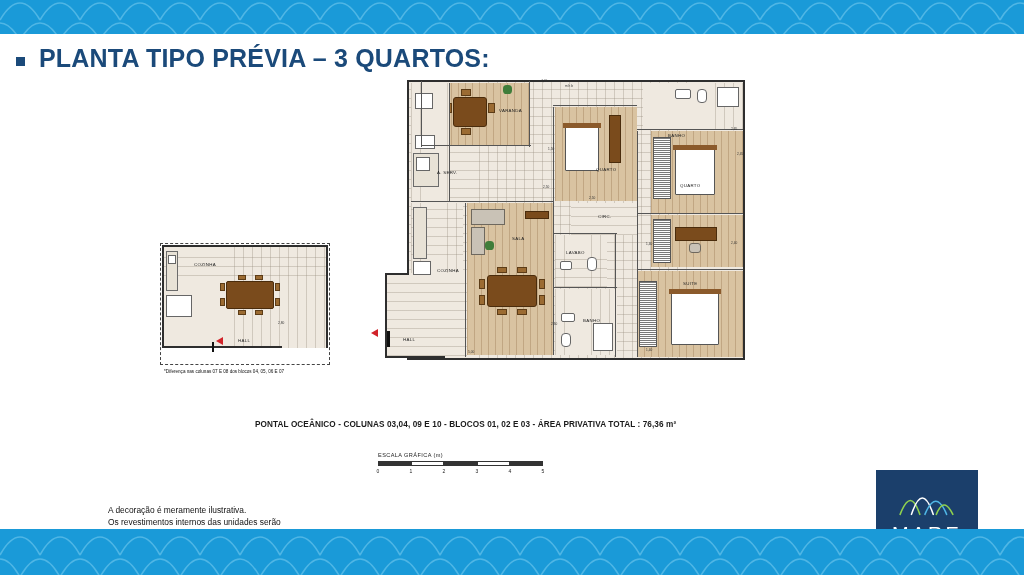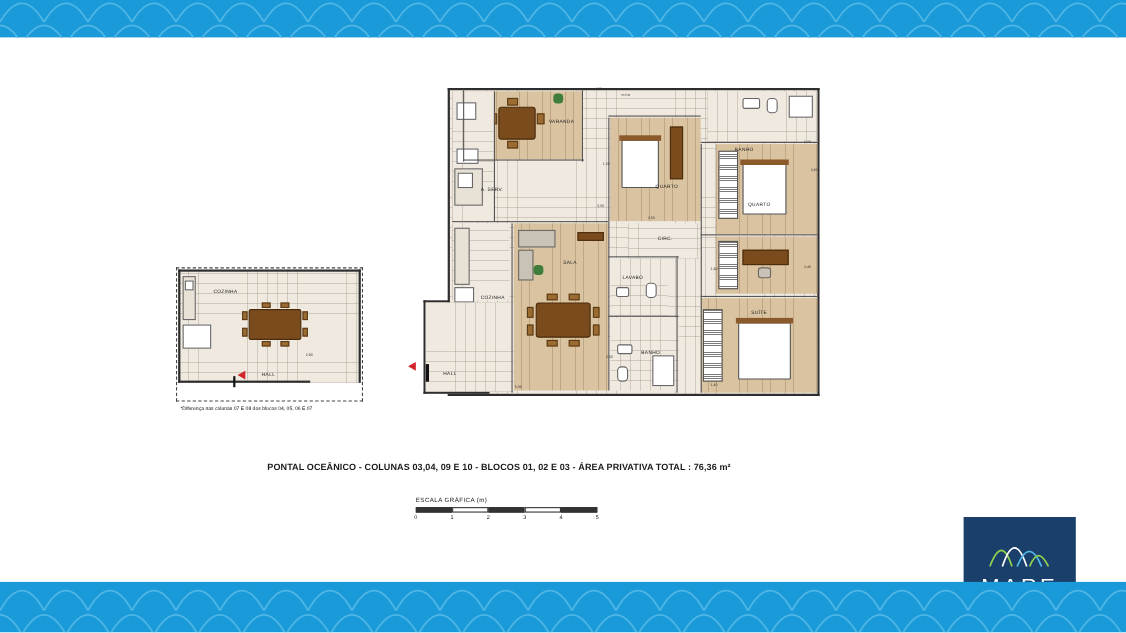--- a/index.html
+++ b/index.html
@@ -107,21 +107,21 @@
     width: 0; height: 0;
     border-top: 4px solid transparent;
     border-bottom: 4px solid transparent;
     border-right: 7px solid #d1232a;
   }
   .blackstub { position: absolute; background: #111; }
 
   
   .captions {
     position: absolute;
-    left: 243px; top: 418px;
+    left: 255px; top: 418px;
     font-size: 8.2px;
     font-weight: bold;
     color: #1a1a1a;
     line-height: 13px;
     letter-spacing: .1px;
   }
   .scale-block {
     position: absolute;
     left: 378px; top: 452px;
   }
@@ -176,20 +176,24 @@
 
   <div class="band band-top">
     <svg viewBox="0 0 1024 34" preserveAspectRatio="none">
       <g fill="none" stroke="#4fb6e5" stroke-width="1.6">
         <path d="M-20 40 q20 -34 40 0 M20 40 q20 -34 40 0 M60 40 q20 -34 40 0 M100 40 q20 -34 40 0 M140 40 q20 -34 40 0 M180 40 q20 -34 40 0 M220 40 q20 -34 40 0 M260 40 q20 -34 40 0 M300 40 q20 -34 40 0 M340 40 q20 -34 40 0 M380 40 q20 -34 40 0 M420 40 q20 -34 40 0 M460 40 q20 -34 40 0 M500 40 q20 -34 40 0 M540 40 q20 -34 40 0 M580 40 q20 -34 40 0 M620 40 q20 -34 40 0 M660 40 q20 -34 40 0 M700 40 q20 -34 40 0 M740 40 q20 -34 40 0 M780 40 q20 -34 40 0 M820 40 q20 -34 40 0 M860 40 q20 -34 40 0 M900 40 q20 -34 40 0 M940 40 q20 -34 40 0 M980 40 q20 -34 40 0"></path>
         <path d="M-40 20 q20 -34 40 0 M0 20 q20 -34 40 0 M40 20 q20 -34 40 0 M80 20 q20 -34 40 0 M120 20 q20 -34 40 0 M160 20 q20 -34 40 0 M200 20 q20 -34 40 0 M240 20 q20 -34 40 0 M280 20 q20 -34 40 0 M320 20 q20 -34 40 0 M360 20 q20 -34 40 0 M400 20 q20 -34 40 0 M440 20 q20 -34 40 0 M480 20 q20 -34 40 0 M520 20 q20 -34 40 0 M560 20 q20 -34 40 0 M600 20 q20 -34 40 0 M640 20 q20 -34 40 0 M680 20 q20 -34 40 0 M720 20 q20 -34 40 0 M760 20 q20 -34 40 0 M800 20 q20 -34 40 0 M840 20 q20 -34 40 0 M880 20 q20 -34 40 0 M920 20 q20 -34 40 0 M960 20 q20 -34 40 0 M1000 20 q20 -34 40 0"></path>
       </g>
     </svg>
   </div>
 
+  <div class="title-row">
+    <div class="bullet-sq"></div>
+    <div class="slide-title">PLANTA TIPO PRÉVIA – 3 QUARTOS:</div>
+  </div>
 
   <div class="small-plan-wrap">
     <div class="dashedbox" style="left:0;top:0;width:170px;height:122px;"></div>
     <div class="tilefloor" style="left:2px;top:2px;width:166px;height:103px;"></div>
 
     <div class="wall" style="left:2px;top:2px;width:2px;height:103px;"></div>
     <div class="wall" style="left:2px;top:2px;width:166px;height:2px;"></div>
     <div class="wall" style="left:2px;top:103px;width:120px;height:2px;"></div>
     <div class="wall" style="left:166px;top:2px;width:2px;height:103px;"></div>
 
@@ -361,20 +365,25 @@
     <div class="scale-ticks">
       <span style="left:0%">0</span>
       <span style="left:20%">1</span>
       <span style="left:40%">2</span>
       <span style="left:60%">3</span>
       <span style="left:80%">4</span>
       <span style="left:100%">5</span>
     </div>
   </div>
 
+  <div class="disclaimer">
+    <div>A decoração é meramente ilustrativa.</div>
+    <div>Os revestimentos internos das unidades serão</div>
+    <div>executados conforme consta no Memorial Descritivo.</div>
+  </div>
 
   <div class="logo">
     <svg class="logo-mark" viewBox="0 0 120 60">
       <g fill="none" stroke-width="3" stroke-linecap="round">
         <path d="M8 52 C22 16, 34 16, 46 52" stroke="#8fd14f"></path>
         <path d="M30 52 C44 10, 58 10, 72 52" stroke="#ffffff"></path>
         <path d="M56 52 C70 18, 84 18, 98 52" stroke="#4fb6e5"></path>
         <path d="M78 52 C88 28, 98 28, 110 52" stroke="#8fd14f"></path>
       </g>
     </svg>

